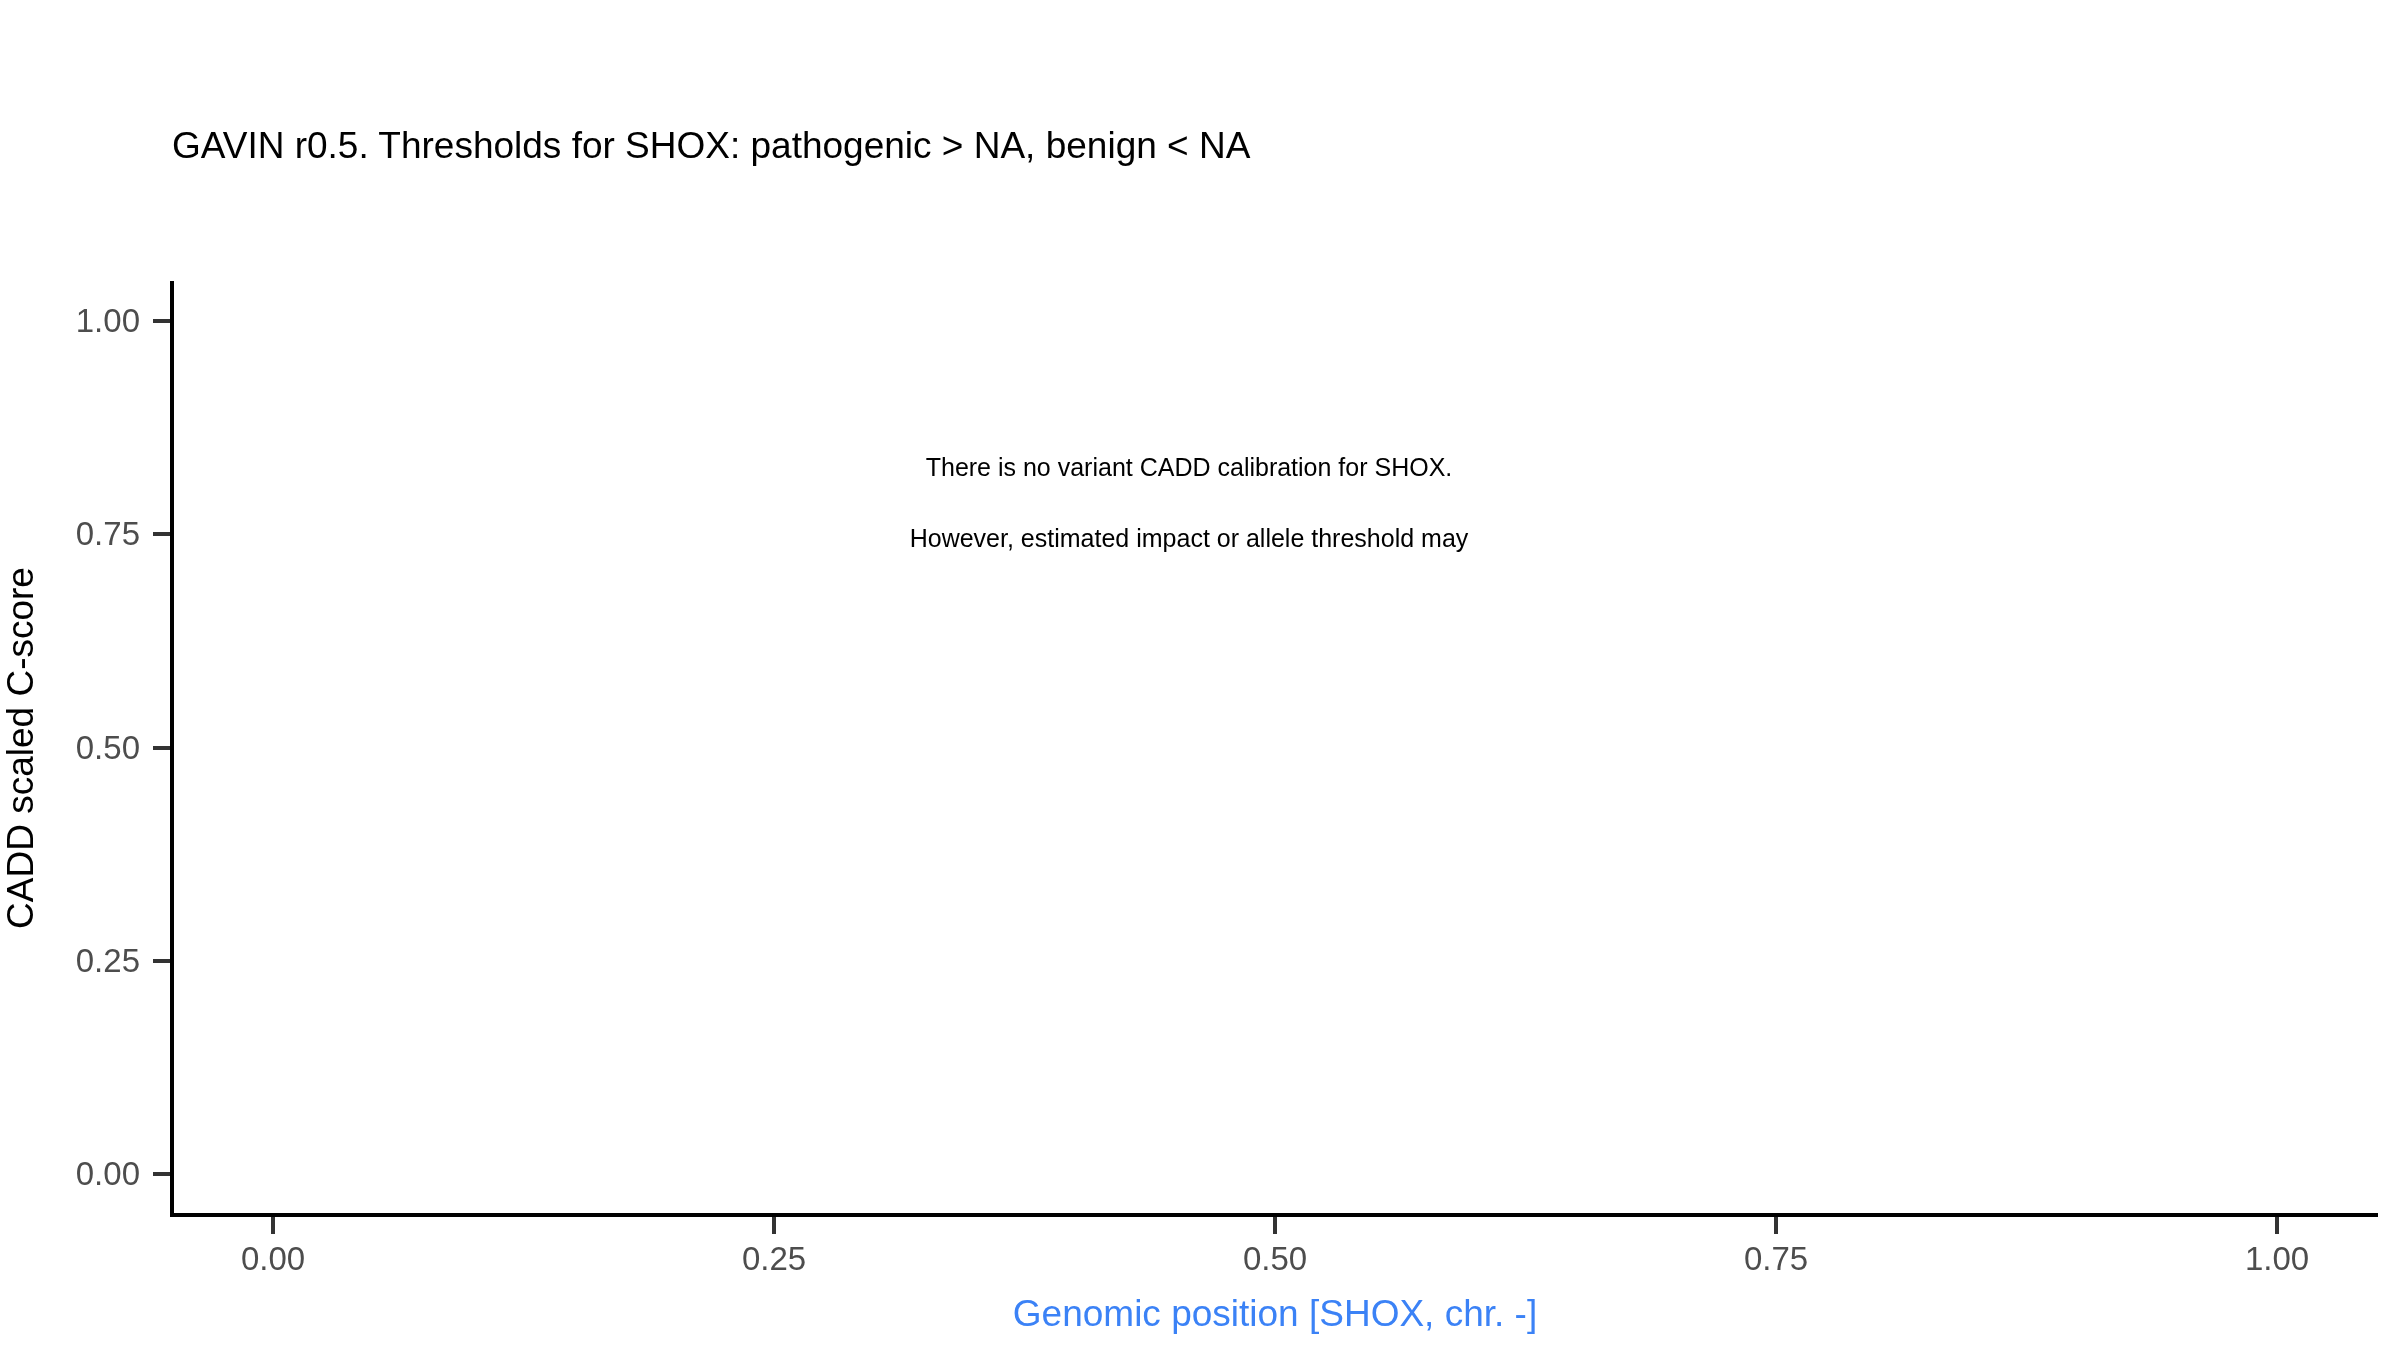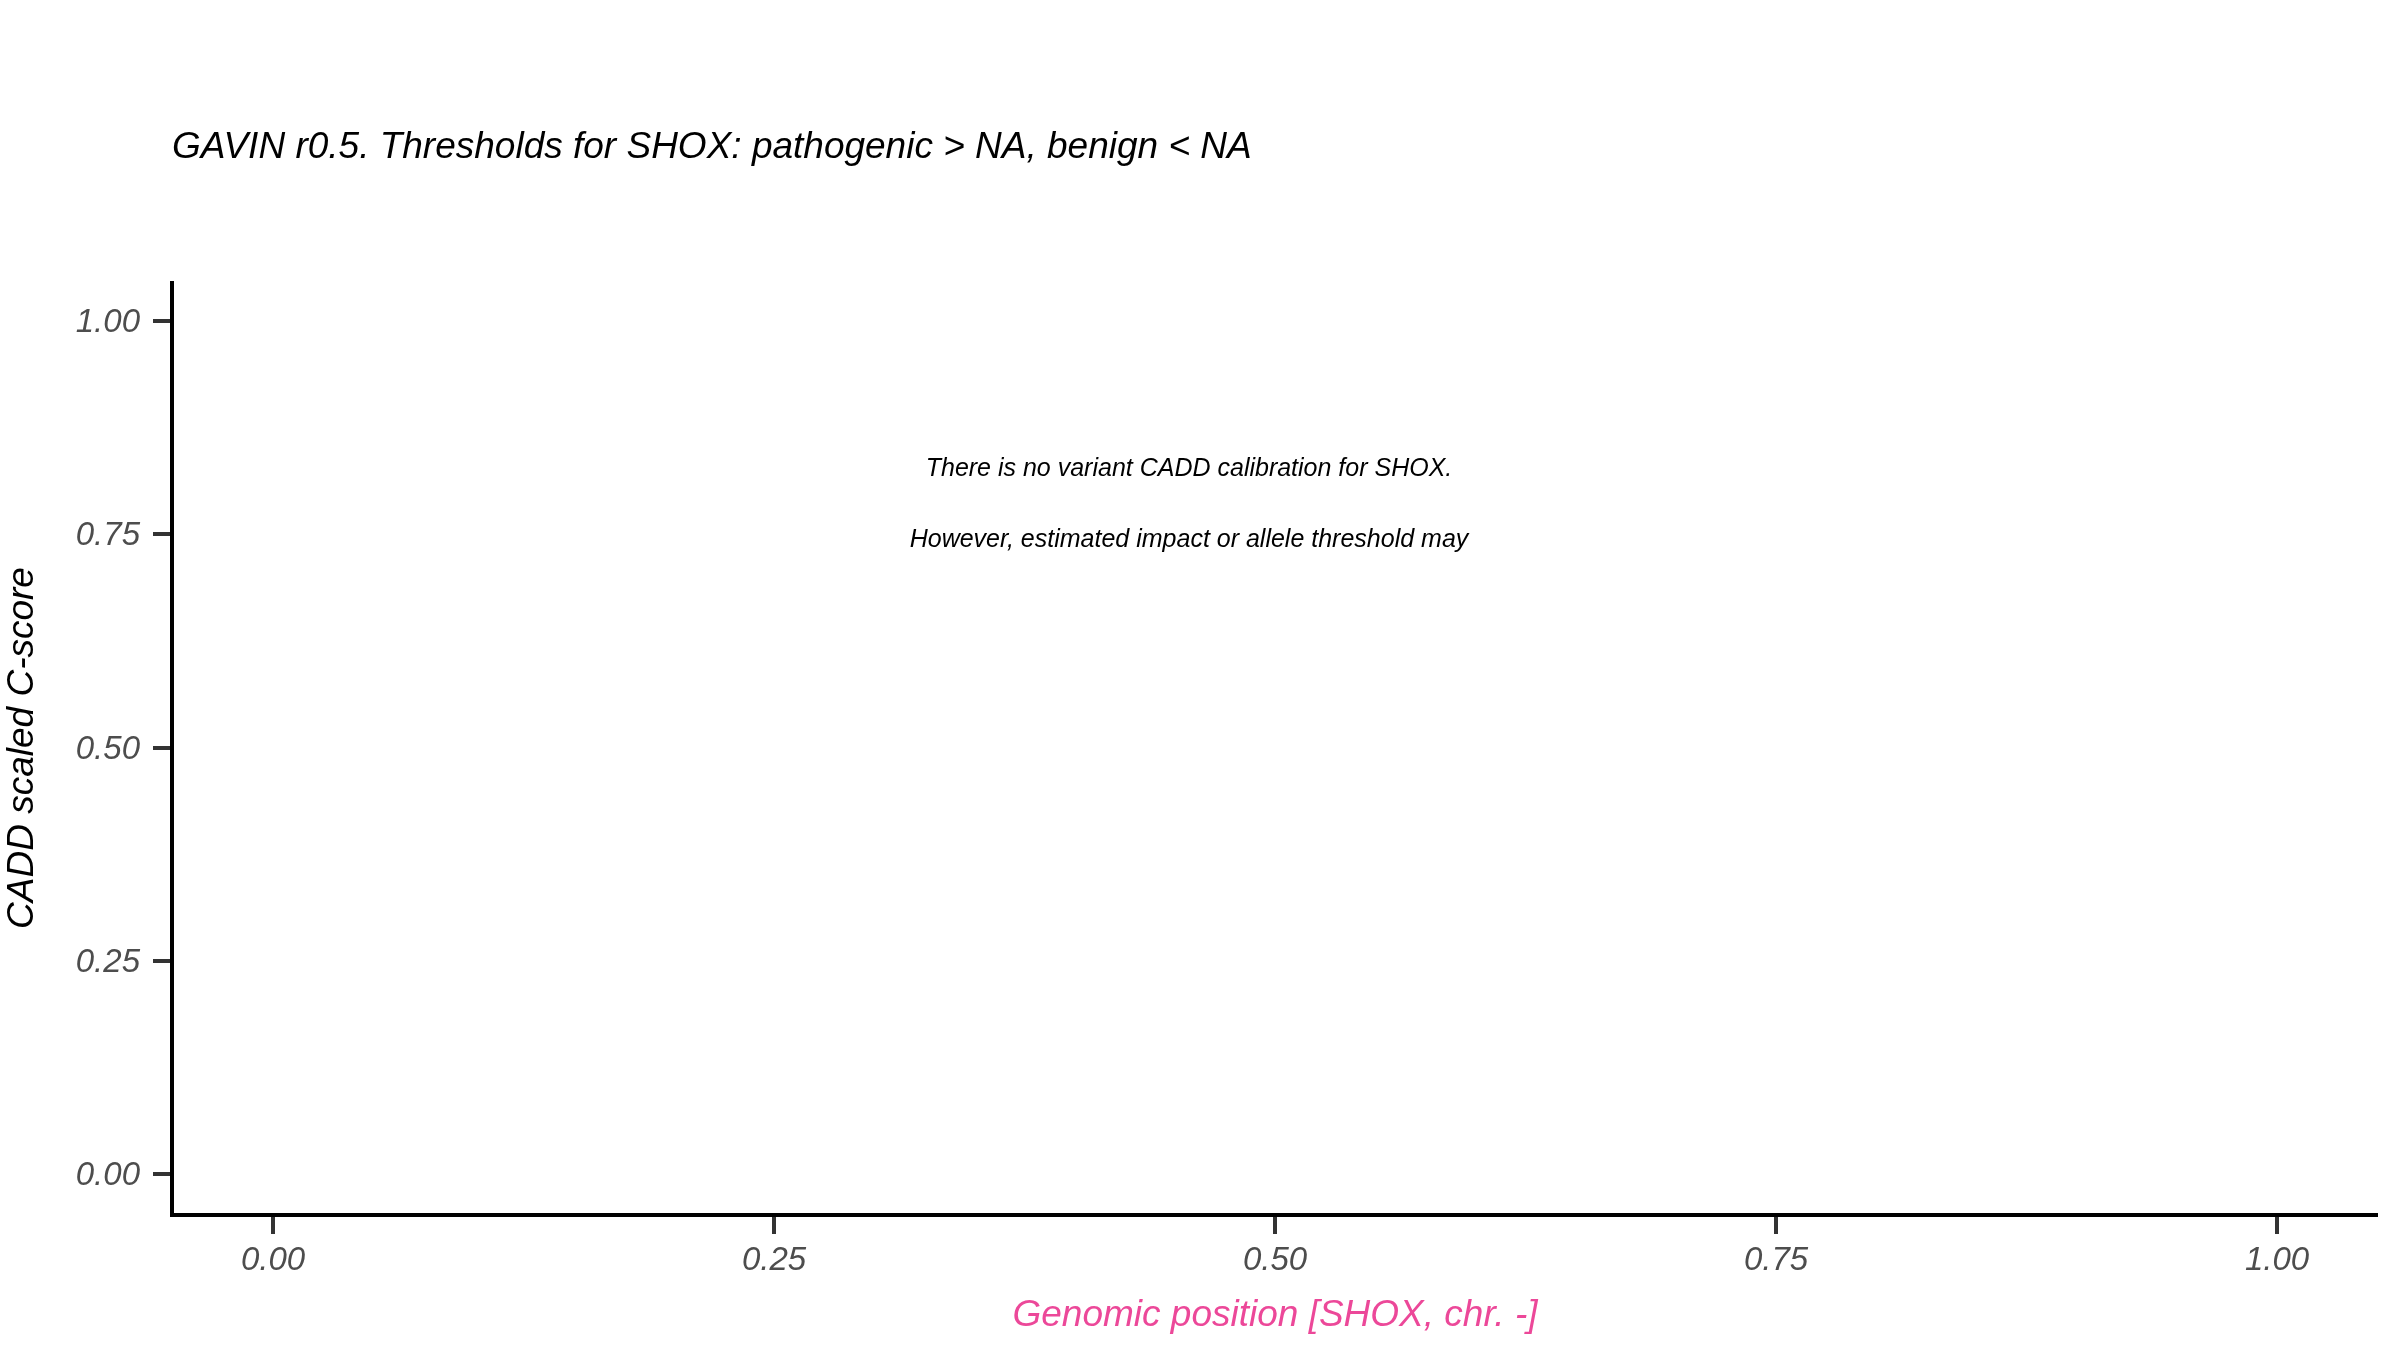--- a/index.html
+++ b/index.html
@@ -13,21 +13,20 @@
     overflow: hidden;
     font-family: "Liberation Sans", sans-serif;
     color: #000000;
   }
 
   #plot-root {
     position: relative;
     width: 2399px;
     height: 1350px;
     background: #ffffff;
-    font-style: italic;
   }
 
   
   #plot-title {
     position: absolute;
     left: 172px;
     top: 8px;
     width: 2200px;
     font-size: 37px;
     line-height: 55px;
@@ -104,21 +103,21 @@
   }
 
   
   #x-axis-title {
     position: absolute;
     left: 172px;
     top: 1293px;
     width: 2206px;
     text-align: center;
     font-size: 37px;
-    color: #ec4899;
+    color: #3b82f6;
     white-space: pre;
   }
   #y-axis-title {
     position: absolute;
     left: 0px;
     top: 748px;
     width: 940px;
     text-align: center;
     font-size: 37px;
     color: #000000;

